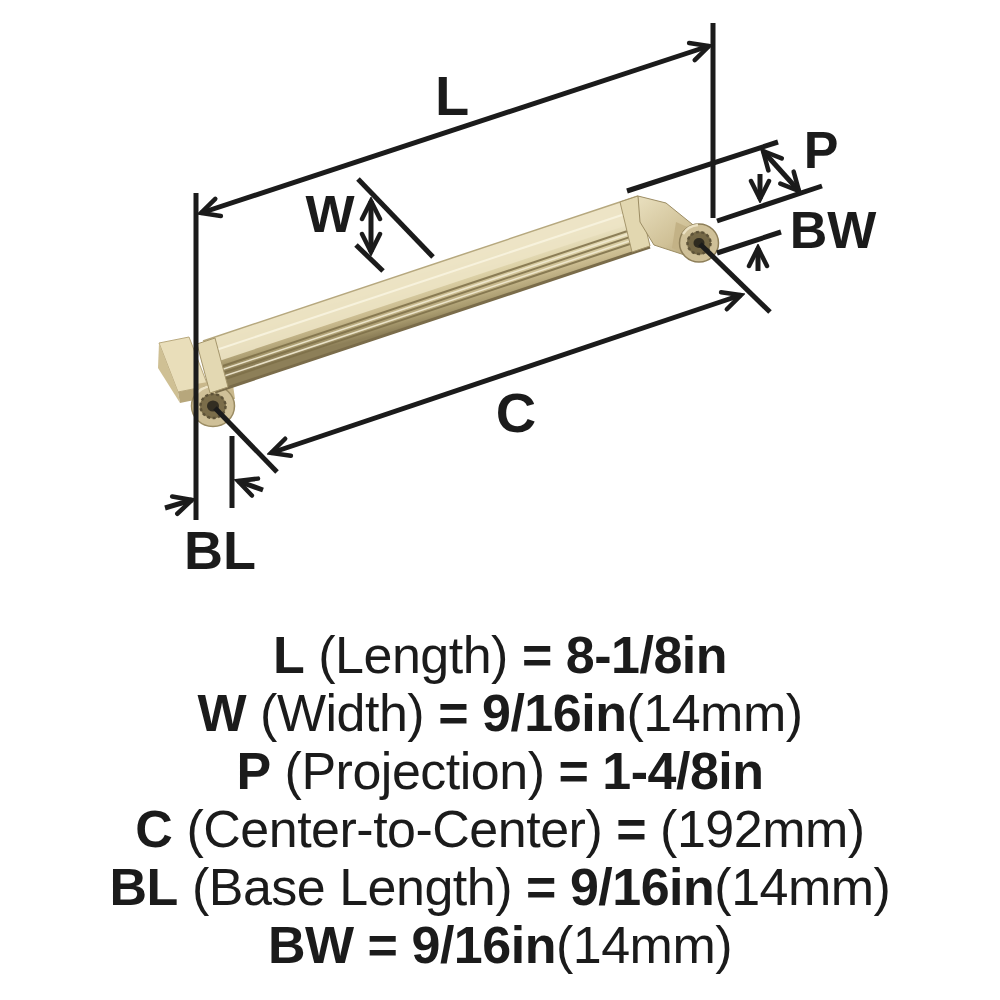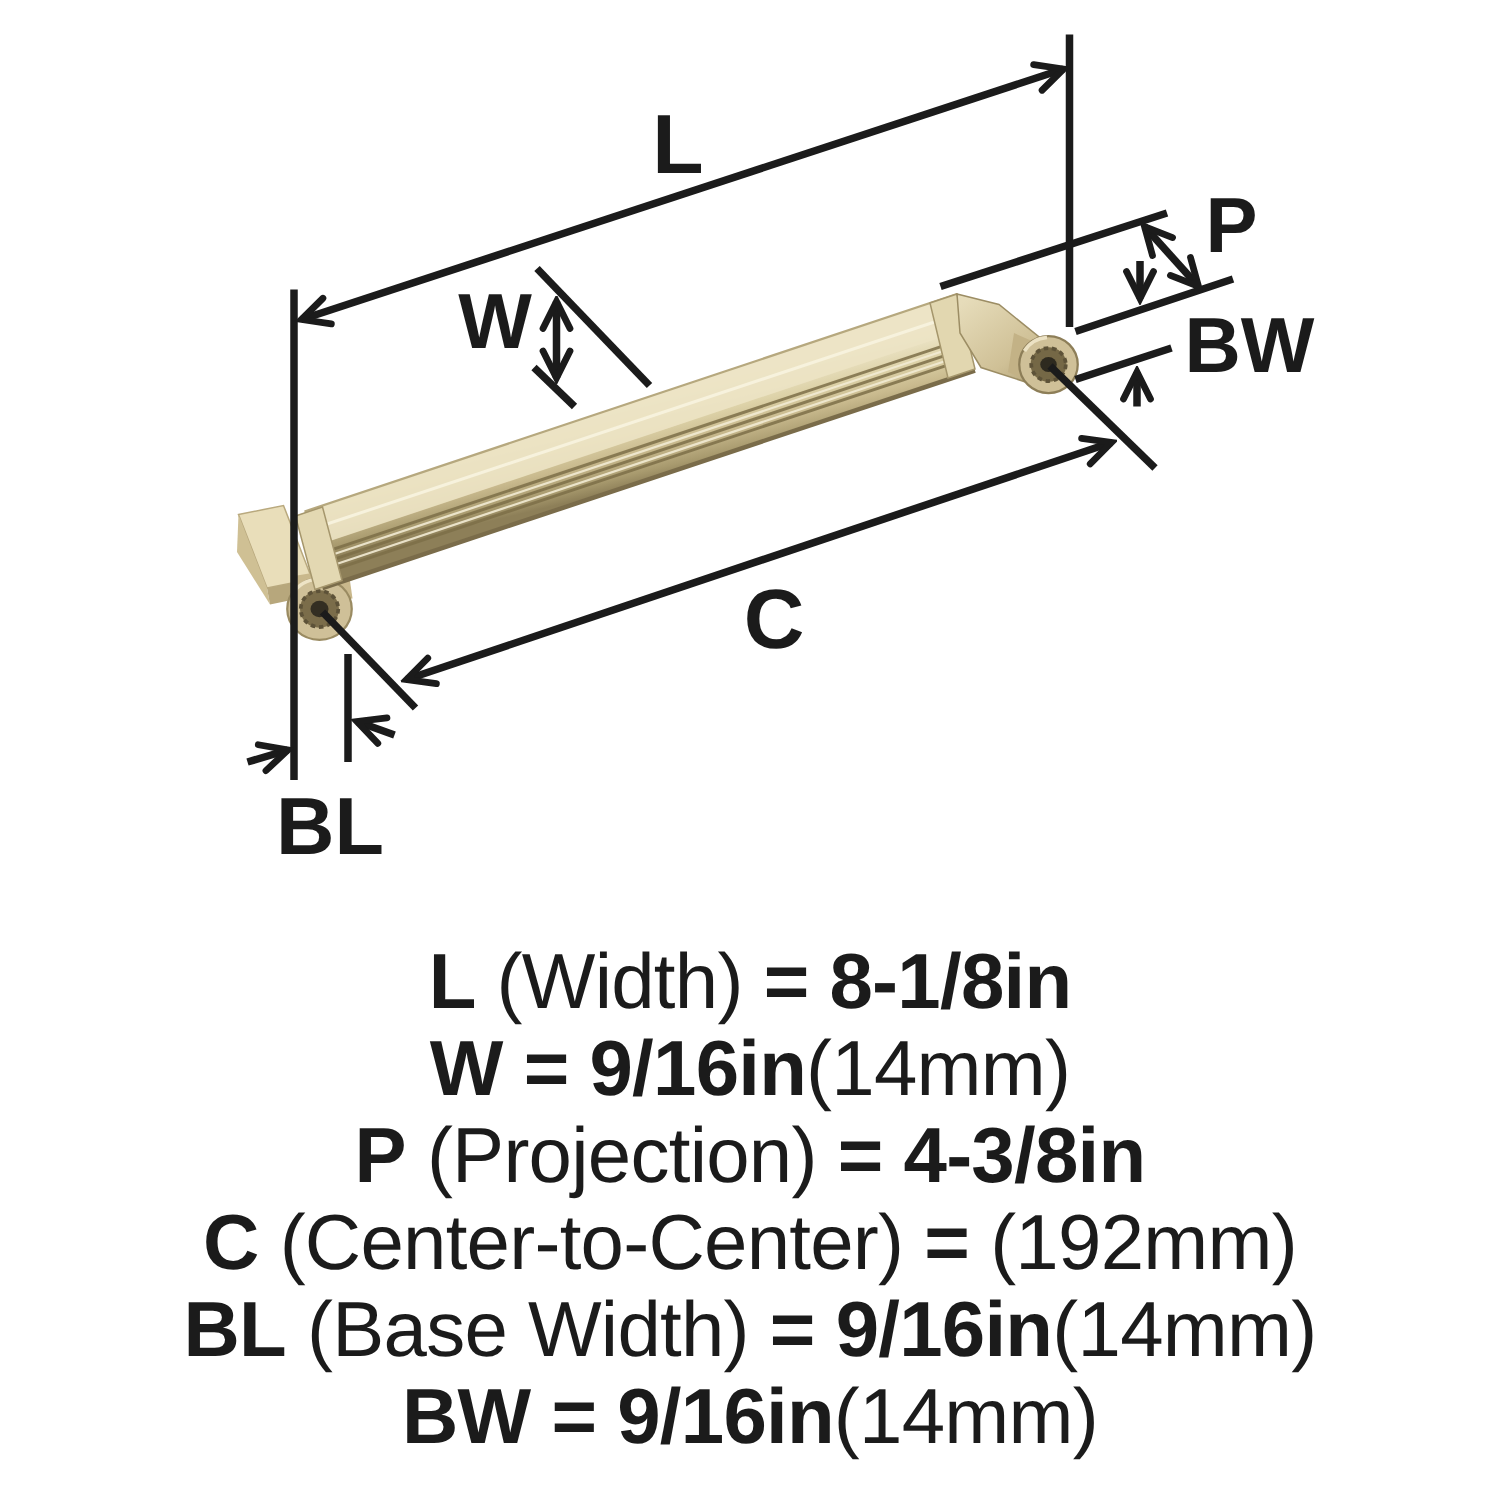--- a/index.html
+++ b/index.html
@@ -105,32 +105,32 @@
       <text x="330" y="232" font-size="52" text-anchor="middle">W</text>
       <text x="821" y="168" font-size="52" text-anchor="middle">P</text>
       <text x="833" y="248" font-size="52" text-anchor="middle">BW</text>
       <text x="516" y="432" font-size="56" text-anchor="middle">C</text>
       <text x="220" y="569" font-size="54" text-anchor="middle">BL</text>
     </g>
   </svg>
 
   <div class="specs">
     <div class="spec-row">
-      <span class="b gap">L</span><span class="r gap">(Width)</span><span class="b gap">=</span><span class="b">8-1/8in</span>
+      <span class="b gap">L</span><span class="r gap">(Length)</span><span class="b gap">=</span><span class="b">8-1/8in</span>
     </div>
     <div class="spec-row">
-      <span class="b gap">W</span><span class="b gap">=</span><span class="b">9/16in</span><span class="r">(14mm)</span>
+      <span class="b gap">W</span><span class="r gap">(Width)</span><span class="b gap">=</span><span class="b">9/16in</span><span class="r">(14mm)</span>
     </div>
     <div class="spec-row">
-      <span class="b gap">P</span><span class="r gap">(Projection)</span><span class="b gap">=</span><span class="b">4-3/8in</span>
+      <span class="b gap">P</span><span class="r gap">(Projection)</span><span class="b gap">=</span><span class="b">1-4/8in</span>
     </div>
     <div class="spec-row">
       <span class="b gap">C</span><span class="r gap">(Center-to-Center)</span><span class="b gap">=</span><span class="r">(192mm)</span>
     </div>
     <div class="spec-row">
-      <span class="b gap">BL</span><span class="r gap">(Base Width)</span><span class="b gap">=</span><span class="b">9/16in</span><span class="r">(14mm)</span>
+      <span class="b gap">BL</span><span class="r gap">(Base Length)</span><span class="b gap">=</span><span class="b">9/16in</span><span class="r">(14mm)</span>
     </div>
     <div class="spec-row">
       <span class="b gap">BW</span><span class="b gap">=</span><span class="b">9/16in</span><span class="r">(14mm)</span>
     </div>
   </div>
 
 </div>
 
 </body></html>

